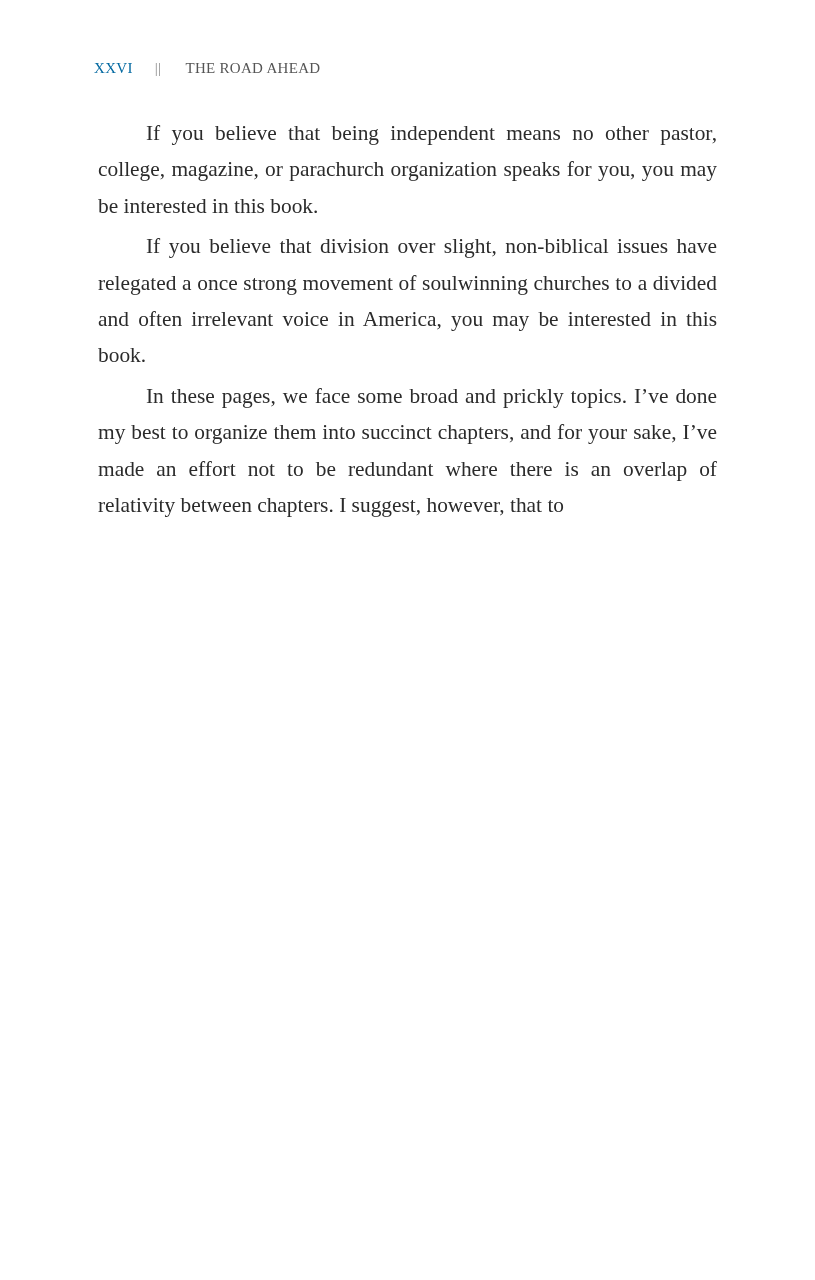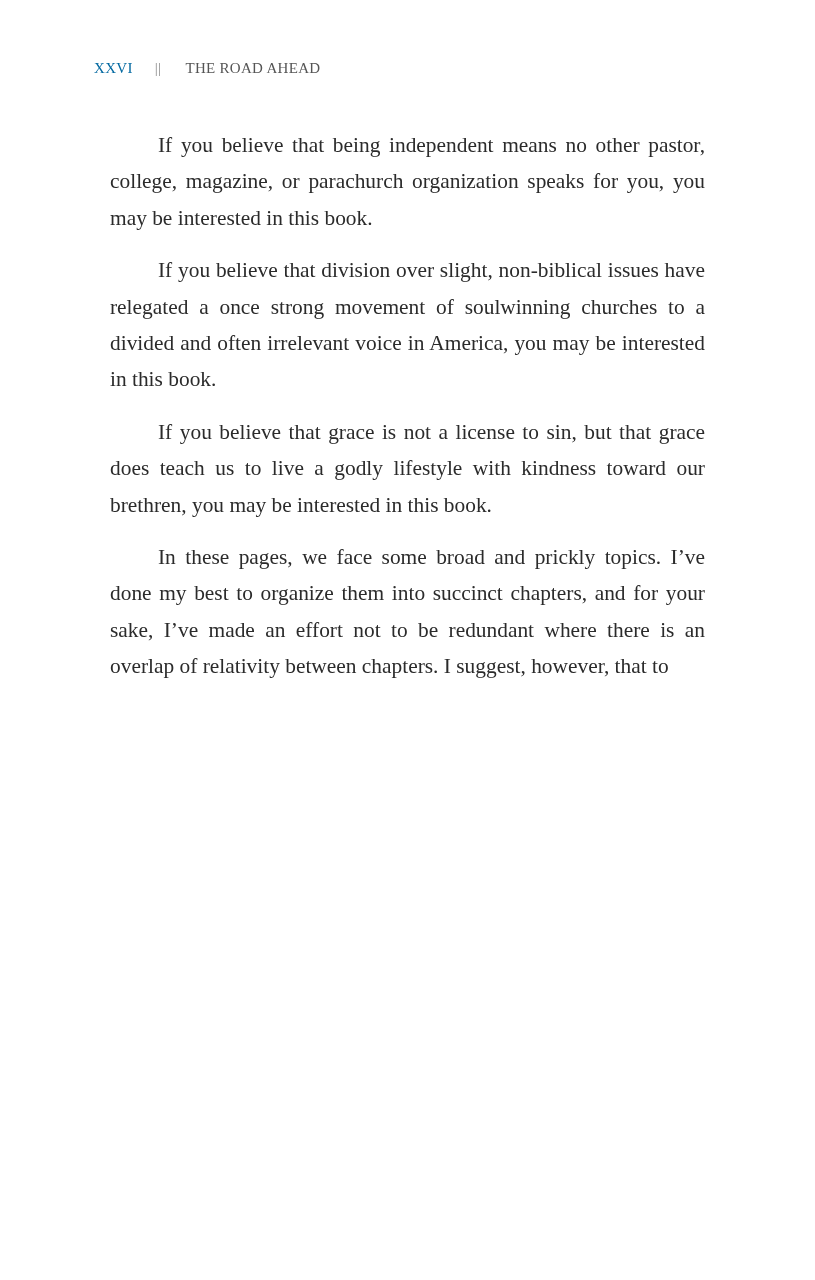--- a/index.html
+++ b/index.html
@@ -39,36 +39,35 @@
       position: absolute;
       left: 94px;
       top: 111px;
       width: 627px;
       font-size: 21.4px;
       line-height: 36.4px;
       text-align: justify;
       color: #2b2b2b;
     }
     .body-text p {
-      margin: 16px;
+      margin: 4px;
       text-indent: 48px;
     }
     .smallcaps {
       font-variant: small-caps;
       text-transform: lowercase;
       letter-spacing: 0.5px;
     }
   </style>
 </head>
 <body>
 
 <div class="running-header">
   <span class="page-num">XXVI</span>
   <span class="sep">||</span>
   <span class="book-title">THE ROAD AHEAD</span>
 </div>
 
 <div class="body-text">
   <p>If you believe that being independent means no other pastor, college, magazine, or parachurch organization speaks for you, you may be interested in this book.</p>
   <p>If you believe that division over slight, non-biblical issues have relegated a once strong movement of soulwinning churches to a divided and often irrelevant voice in America, you may be interested in this book.</p>
-  <p>If you believe that grace is not a license to sin, but that grace does teach us to live a godly lifestyle with kindness toward our brethren, you may be interested in this book.</p>
   <p>In these pages, we face some broad and prickly topics. I’ve done my best to organize them into succinct chapters, and for your sake, I’ve made an effort not to be redundant where there is an overlap of relativity between chapters. I suggest, however, that to</p>
 </div>
 
 </body></html>

